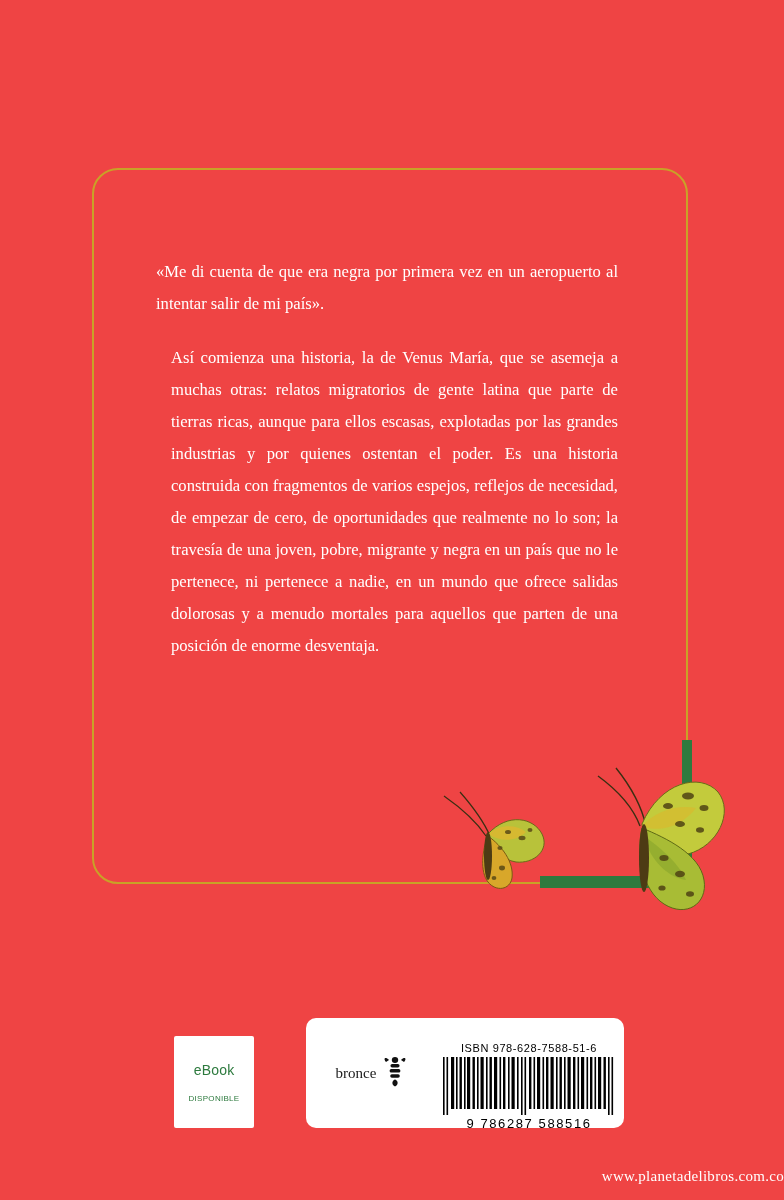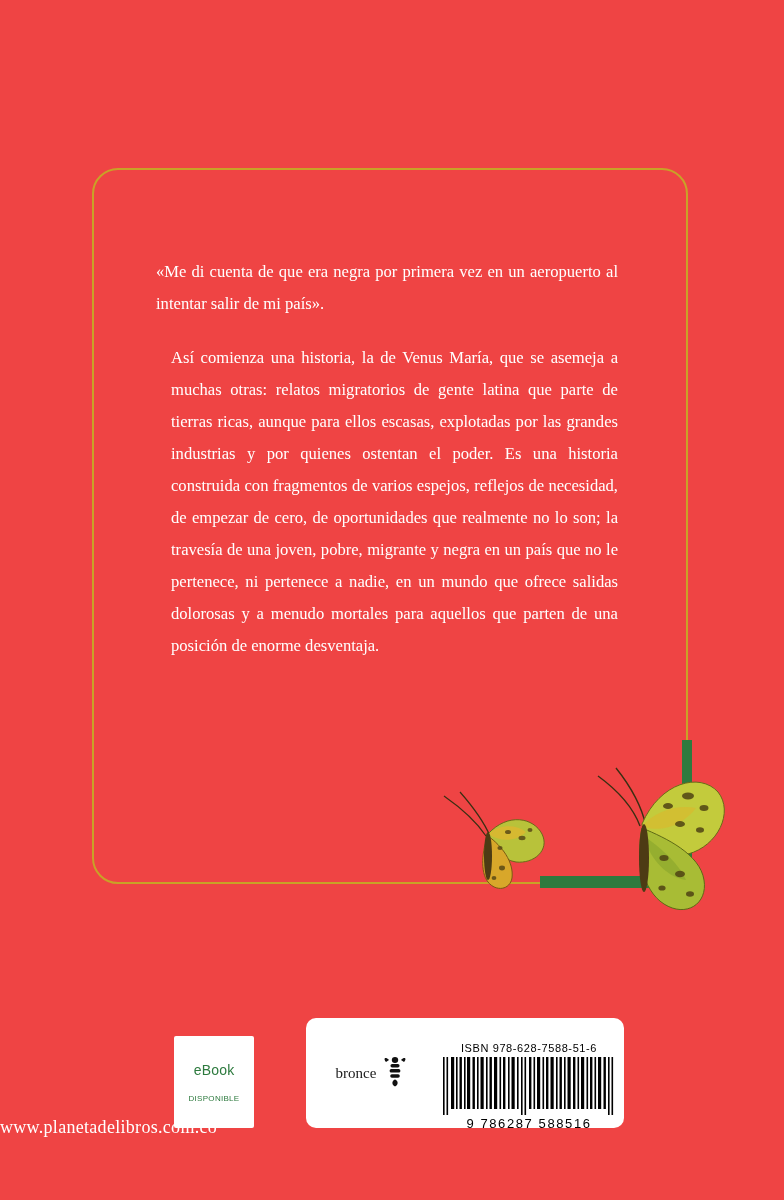--- a/index.html
+++ b/index.html
@@ -163,25 +163,25 @@
     letter-spacing: 1.6px;
     text-align: center;
     margin-top: 1px;
     white-space: nowrap;
   }
 
   .website {
     position: absolute;
     left: 0;
     right: 0;
-    top: 1117px;
-    text-align: left;
+    top: 1168px;
+    text-align: right;
     color: #ffffff;
     font-family: "Liberation Serif", serif;
-    font-size: 18px;
+    font-size: 15px;
     letter-spacing: .3px;
   }
 </style>
 </head>
 <body>
 
 <div class="page">
 
   <div class="frame"></div>
   <div class="frame-gap-right"></div>

